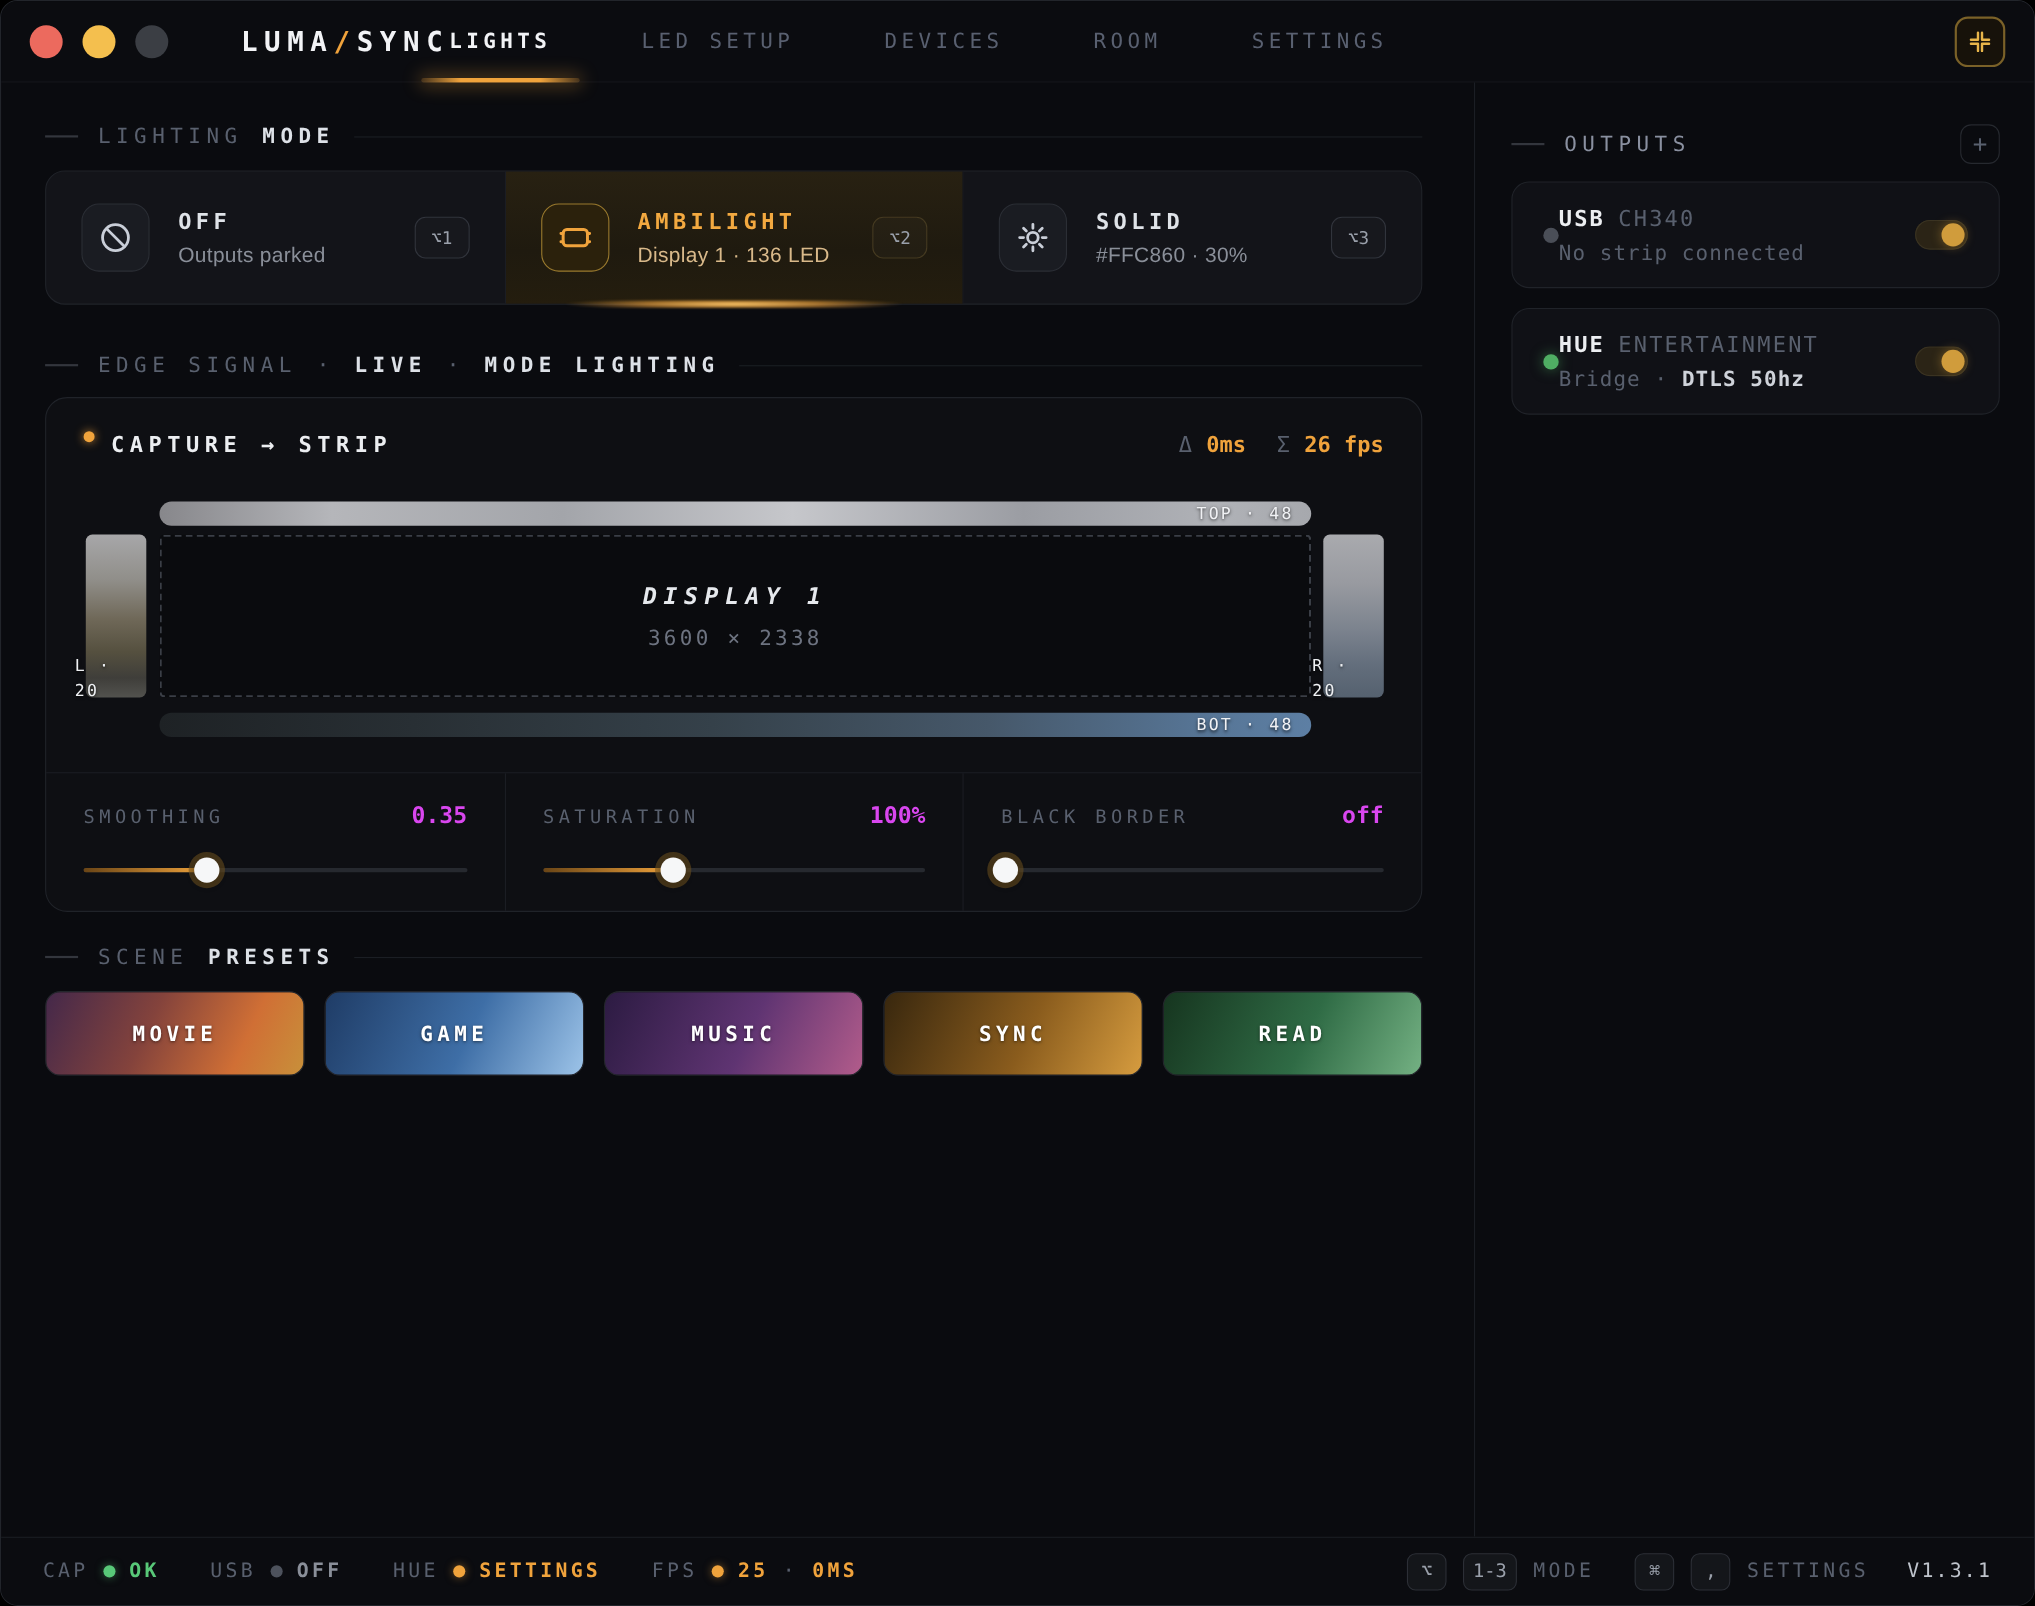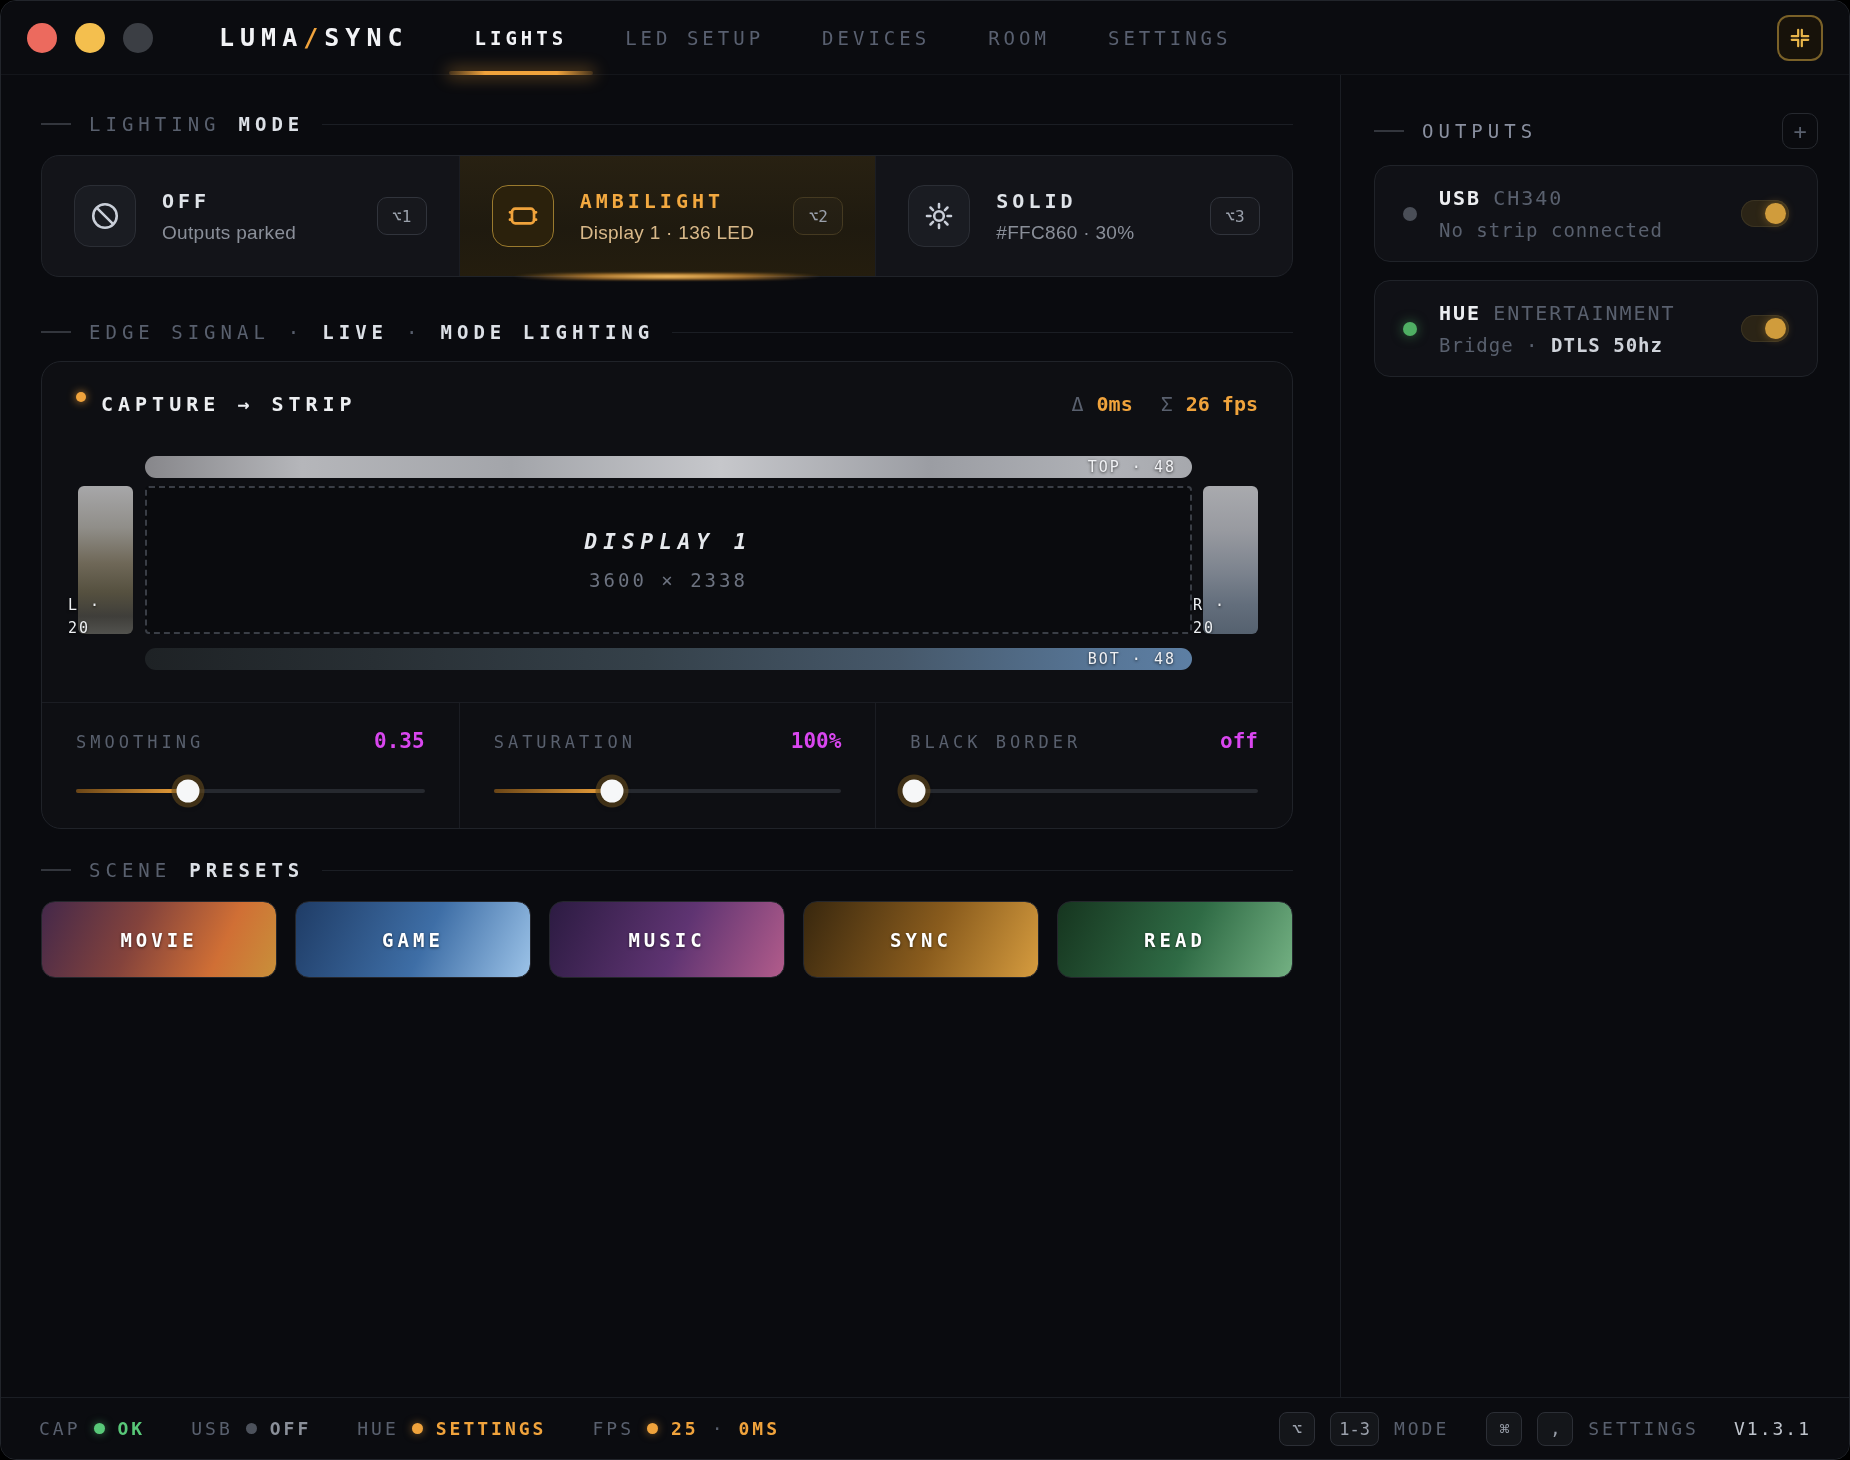--- a/index.html
+++ b/index.html
@@ -8,21 +8,21 @@
   .page { position:relative; width:1850px; height:1460px; background:#0a0b0f;
           border:1px solid #22252b; border-radius:16px; overflow:hidden; }
 
   
   .topbar { position:relative; height:74px; display:flex; align-items:center;
             padding:0 26px; border-bottom:1px solid #14161b; background:#0b0c10; }
   .traffic { display:flex; gap:18px; align-items:center; }
   .tl { width:30px; height:30px; border-radius:50%; display:inline-block; }
   .brand { margin-left:66px; font-size:25px; font-weight:bold; letter-spacing:6px; color:#f2f3f6; white-space:nowrap; }
   .brand .slash { color:#f0a33c; }
-  .tabs { display:flex; margin-left:66px; gap:58px; height:74px; align-items:flex-end; }
+  .tabs { display:flex; gap:82px; height:74px; align-items:flex-end; }
   .tab { position:relative; font-size:19px; letter-spacing:4px; color:#596070;
          height:74px; display:flex; align-items:center; cursor:default; }
   .tab.active { color:#f2f3f6; font-weight:bold; }
   .tab.active::after { content:''; position:absolute; left:-26px; right:-26px; bottom:0;
          height:4px; border-radius:2px; background:linear-gradient(90deg,rgba(240,163,60,.25),#f0a33c 25%,#f0a33c 75%,rgba(240,163,60,.25));
          box-shadow:0 0 16px 2px rgba(240,163,60,.45); }
   .collapse-btn { margin-left:auto; width:46px; height:46px; border-radius:12px;
          border:2px solid #7a6128; background:#17120a; display:grid; place-items:center; }
   .collapse-btn svg { display:block; }
 
@@ -118,21 +118,21 @@
              font-size:19px; letter-spacing:5px; }
   .sb-head .dash { width:30px; height:2px; background:#33363d; }
   .sb-head .dim { color:#8a90a0; }
   .plus-btn { margin-left:auto; width:36px; height:36px; border:1px solid #26292f; border-radius:10px;
               background:transparent; color:#59606e; font-size:22px; display:grid; place-items:center;
               font-family:inherit; }
   .dev-card { margin-top:18px; height:97px; border:1px solid #202329; border-radius:16px;
               background:#101116; display:flex; align-items:center; padding:0 28px; }
   .dev-card.first { margin-top:16px; }
   .dev-dot { width:14px; height:14px; border-radius:50%; flex:none; }
-  .dev-text { margin-left:22px; }
+  .dev-text { }
   .dev-line1 { font-size:20px; letter-spacing:2px; }
   .dev-name { color:#eceef1; font-weight:bold; }
   .dev-tag { color:#59606e; margin-left:12px; }
   .dev-detail { margin-top:9px; font-size:19px; letter-spacing:1px; color:#59606e; }
   .detail-bold { color:#cfd3da; font-weight:bold; }
   .toggle { margin-left:auto; width:48px; height:27px; border-radius:14px; background:#2b2416;
             box-shadow:inset 0 0 0 1px #3a3322; position:relative; flex:none; }
   .knob { position:absolute; right:3px; top:3px; width:21px; height:21px; border-radius:50%;
           background:#d09c3c; box-shadow:0 0 10px rgba(208,156,60,.45); }
   .room-box { margin-top:36px; height:167px; border:2px dashed #3a3e46; border-radius:14px;

